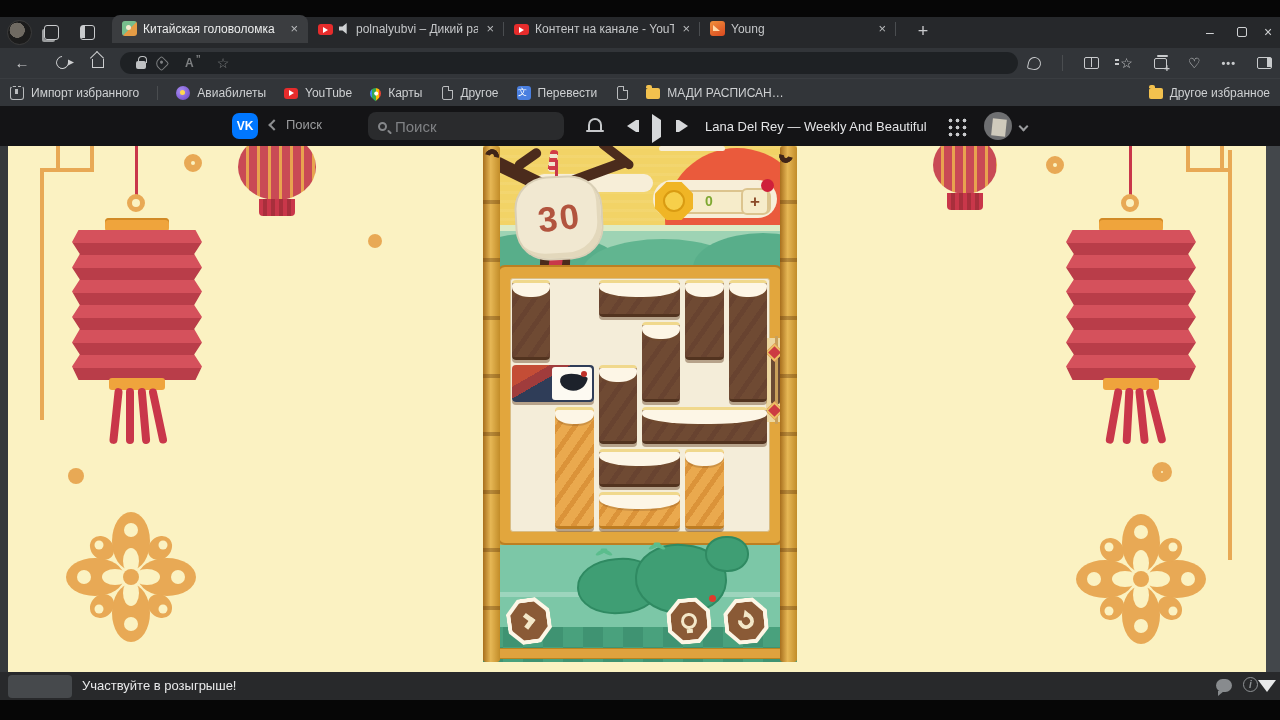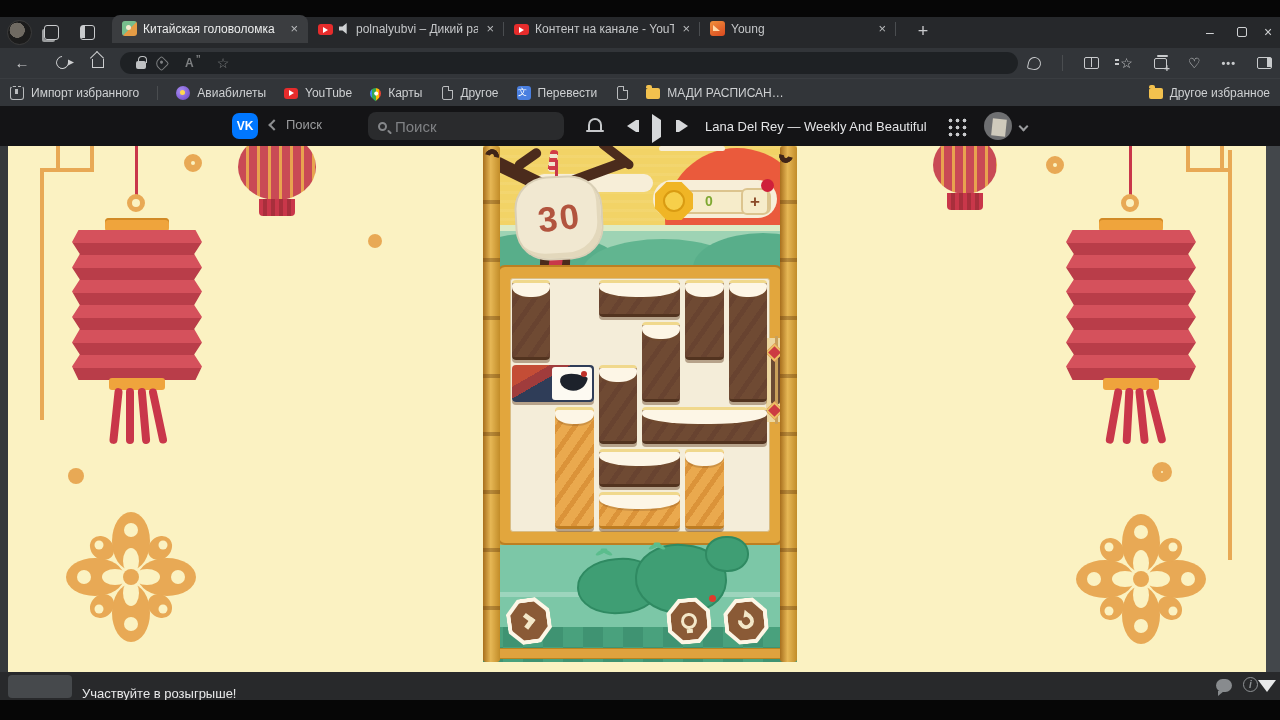--- a/index.html
+++ b/index.html
@@ -250,21 +250,21 @@
   .pole { position:absolute; top:0; width:17px; height:516px;
     background:repeating-linear-gradient(180deg, transparent 0 54px, rgba(90,50,10,.35) 54px 58px),
       linear-gradient(90deg,#a86f1d,#e6b755 45%,#c28c28); border-radius:3px; z-index:5; }
   .pole.left { left:0; } .pole.right { left:297px; }
   .pole-hook { position:absolute; top:3px; width:14px; height:14px; border:5px solid #3f2417; border-radius:50%;
     border-left-color:transparent; border-bottom-color:transparent; transform:rotate(-30deg); z-index:6; }
 
   
   .bottombar { position:absolute; left:0; top:672px; width:1280px; height:28px; background:#28292b; }
   .bb-thumb { position:absolute; left:8px; top:3px; width:64px; height:23px; background:#46494c; border-radius:4px; }
-  .bb-text { position:absolute; left:82px; top:6px; color:#e8e9ea; font-size:13px;margin-top:8px; }
+  .bb-text { position:absolute; left:82px; top:6px; color:#e8e9ea; font-size:13px; }
   .i-bubble { position:absolute; left:1216px; top:7px; width:16px; height:13px; background:#888b8e; border-radius:7px; }
   .i-bubble::after { content:""; position:absolute; left:2px; bottom:-4px; border-top:5px solid #888b8e;
     border-right:6px solid transparent; }
   .i-info { position:absolute; left:1243px; top:5px; width:15px; height:15px; border:1.6px solid #8e9194;
     border-radius:50%; color:#8e9194; font-size:10px; text-align:center; line-height:13px; font-style:italic; font-weight:bold; }
   .scroll-tri { position:absolute; left:1258px; top:8px; width:0; height:0;
     border-left:9px solid transparent; border-right:9px solid transparent; border-top:12px solid #e8e9ea; }
 </style>
 </head>
 <body>

